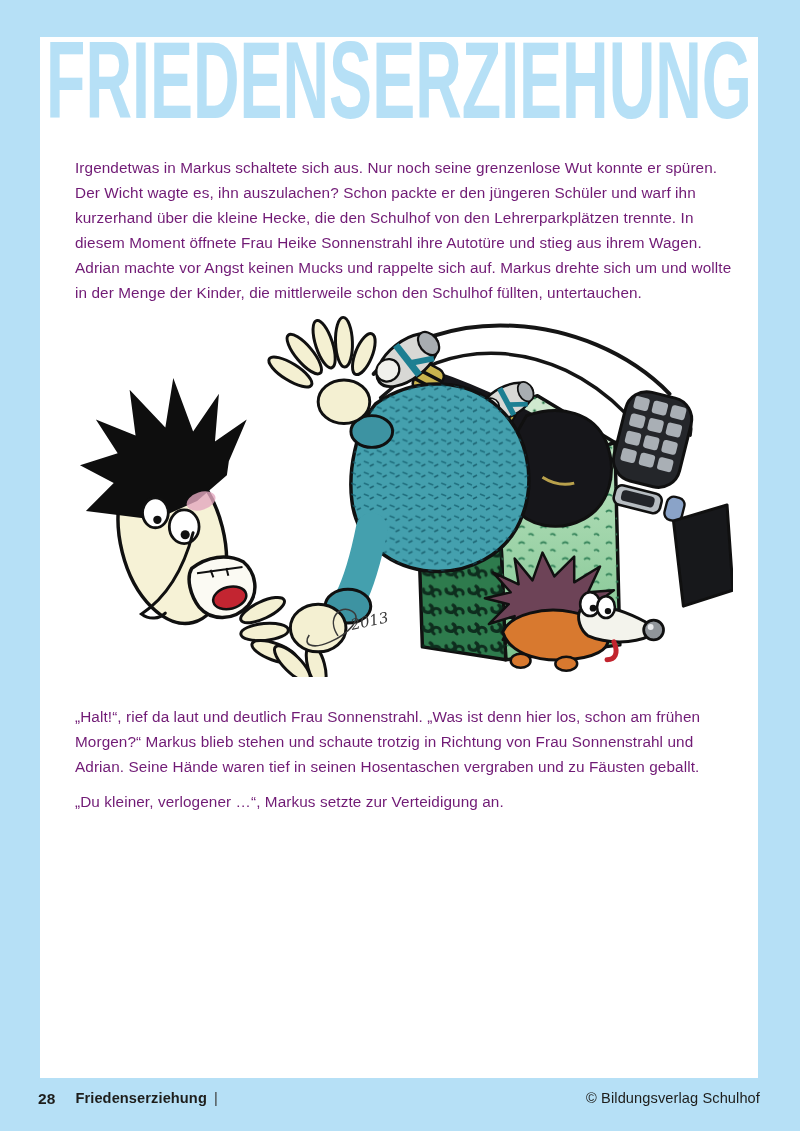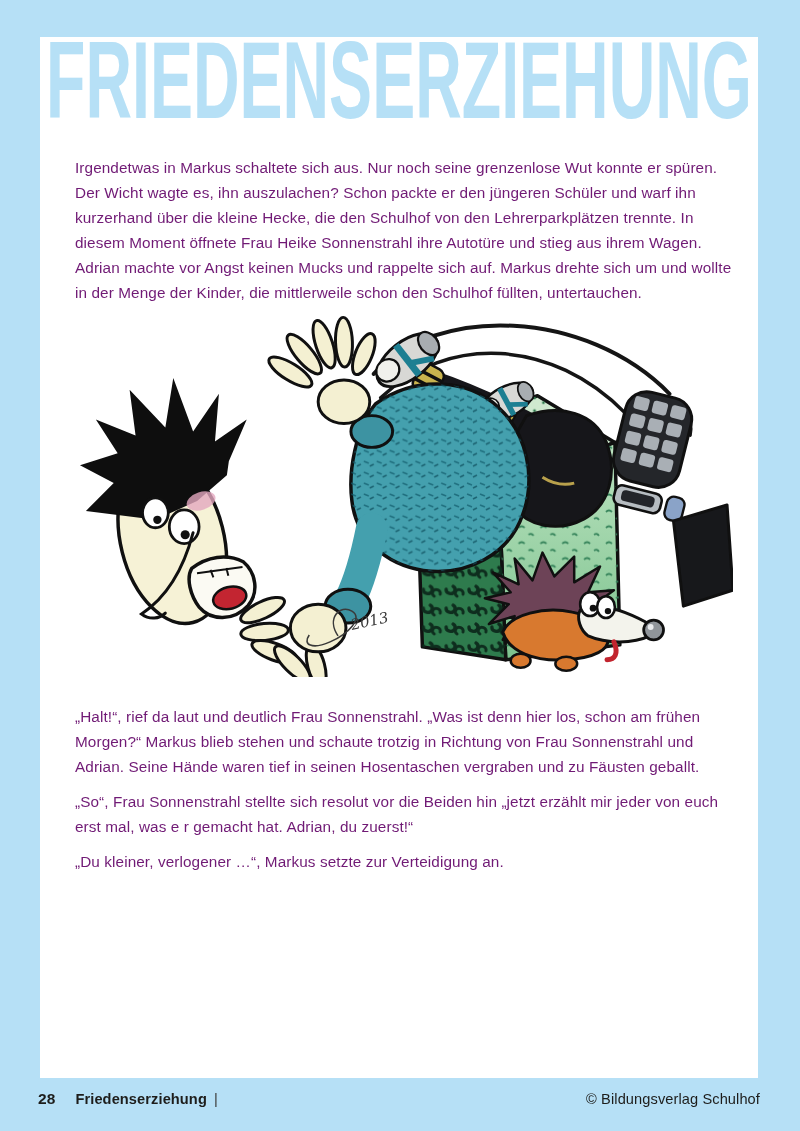--- a/index.html
+++ b/index.html
@@ -14,21 +14,21 @@
   .title-svg { display:block; margin:1px 0 0 5px; }
   .text-col {
     margin:33px 0 0 35px; width:666px;
     color:#701a75; font-size:15.3px; line-height:25px;
     letter-spacing:0.1px;
   }
   .text-col p { margin:0 0 10px 0; }
   .illu-wrap { width:655px; height:362px; margin:3px 0 27px 3px; }
   .footer {
     position:absolute; left:38px; top:1090px; width:722px;
-    display:flex; align-items:center;
+    display:flex; align-items:flex-start;
     font-size:14.6px; color:#1d1d1b; letter-spacing:0.1px;
   }
   .footer .page-num { font-weight:bold; font-size:15.5px; }
   .footer .chap { font-weight:bold; margin-left:20px; }
   .footer .sep { margin:0 7px; color:#3a3a38; }
   .footer .copy { margin-left:auto; }
   .sig-text { font-family:"DejaVu Serif", serif; font-style:italic; font-size:15px; fill:#3a3a3a; }
 </style>
 </head>
 <body>
@@ -195,21 +195,20 @@
         </g>
 
         <g>
           <path d="M262,322 C250,304 264,290 276,297 C288,304 272,320 254,328 C236,336 226,331 233,321" fill="none" stroke="#3a3a3a" stroke-width="1.6"></path>
           <text x="276" y="316" transform="rotate(-12 276 316)" class="sig-text">2013</text>
         </g>
       </svg>
     </div>
 
     <p>„Halt!“, rief da laut und deutlich Frau Sonnenstrahl. „Was ist denn hier los, schon am frühen Morgen?“ Markus blieb stehen und schaute trotzig in Richtung von Frau Sonnenstrahl und Adrian. Seine Hände waren tief in seinen Hosentaschen vergraben und zu Fäusten geballt.</p>
-    <p>„So“, Frau Sonnenstrahl stellte sich resolut vor die Beiden hin „jetzt erzählt mir jeder von euch erst mal, was e r gemacht hat. Adrian, du zuerst!“</p>
     <p>„Du kleiner, verlogener …“, Markus setzte zur Verteidigung an.</p>
   </div>
 </div>
 
 <div class="footer">
   <span class="page-num">28</span>
   <span class="chap">Friedenserziehung</span>
   <span class="sep">|</span>
   <span class="copy">© Bildungsverlag Schulhof</span>
 </div>

